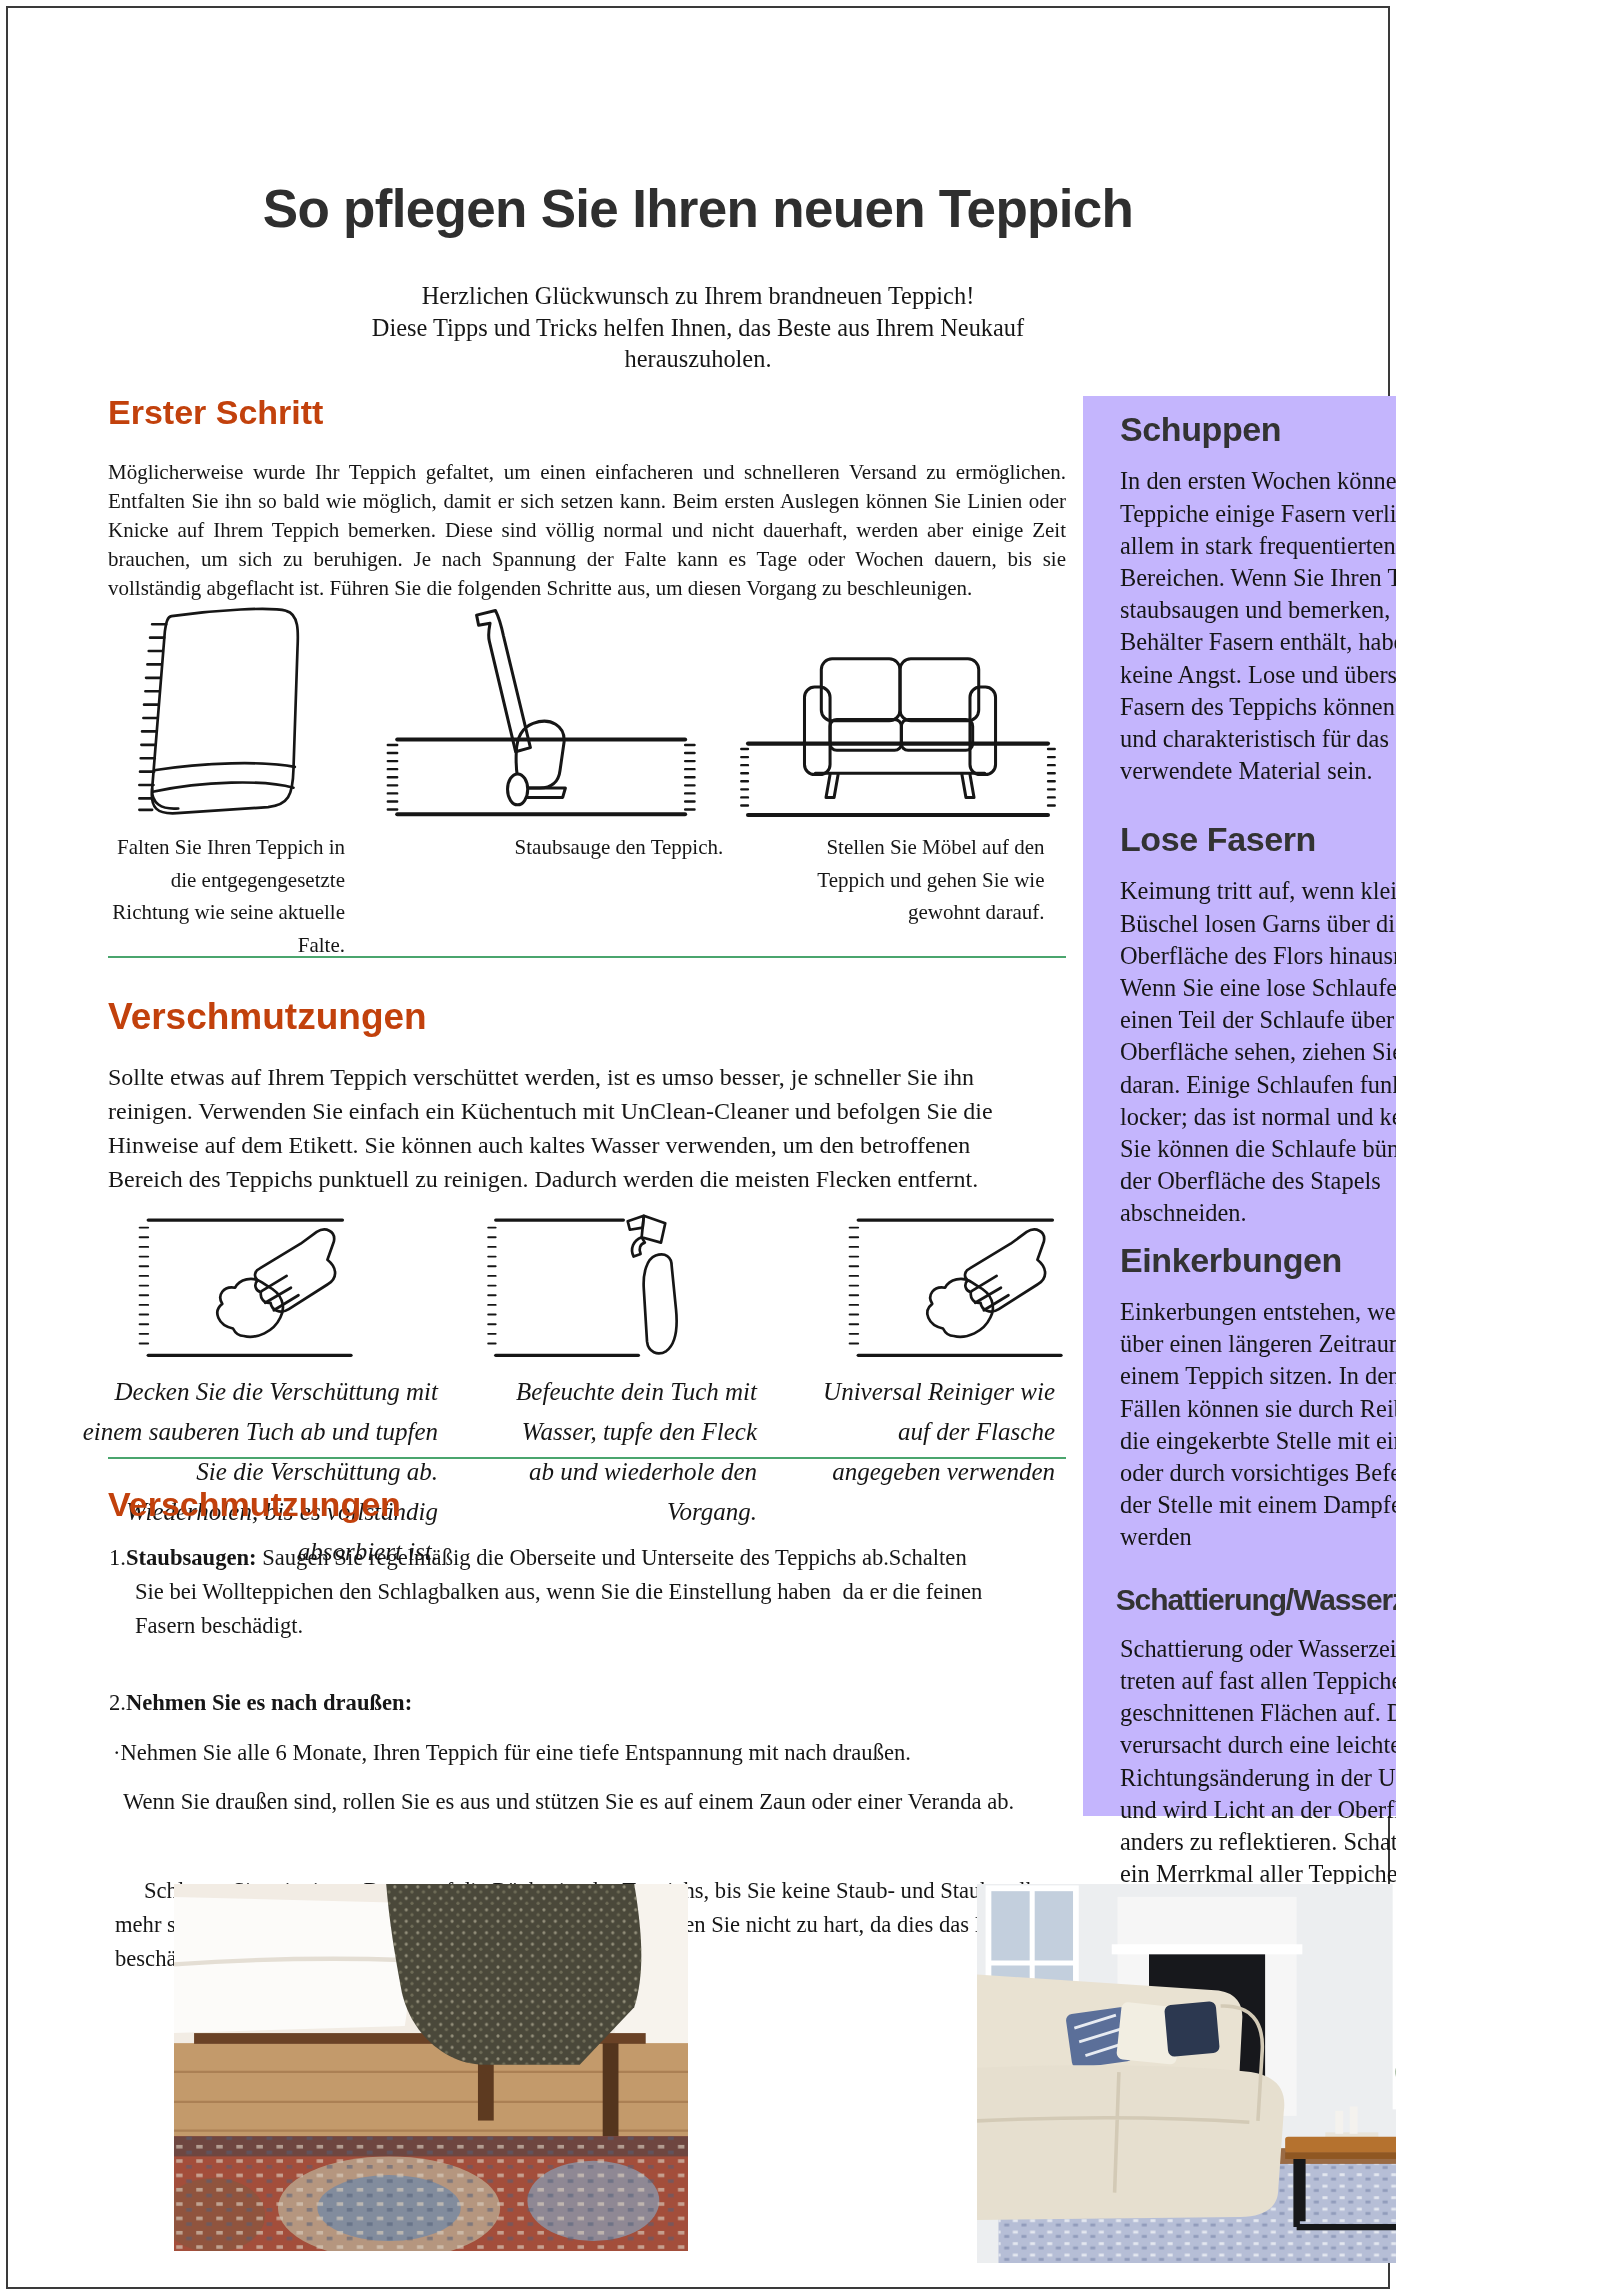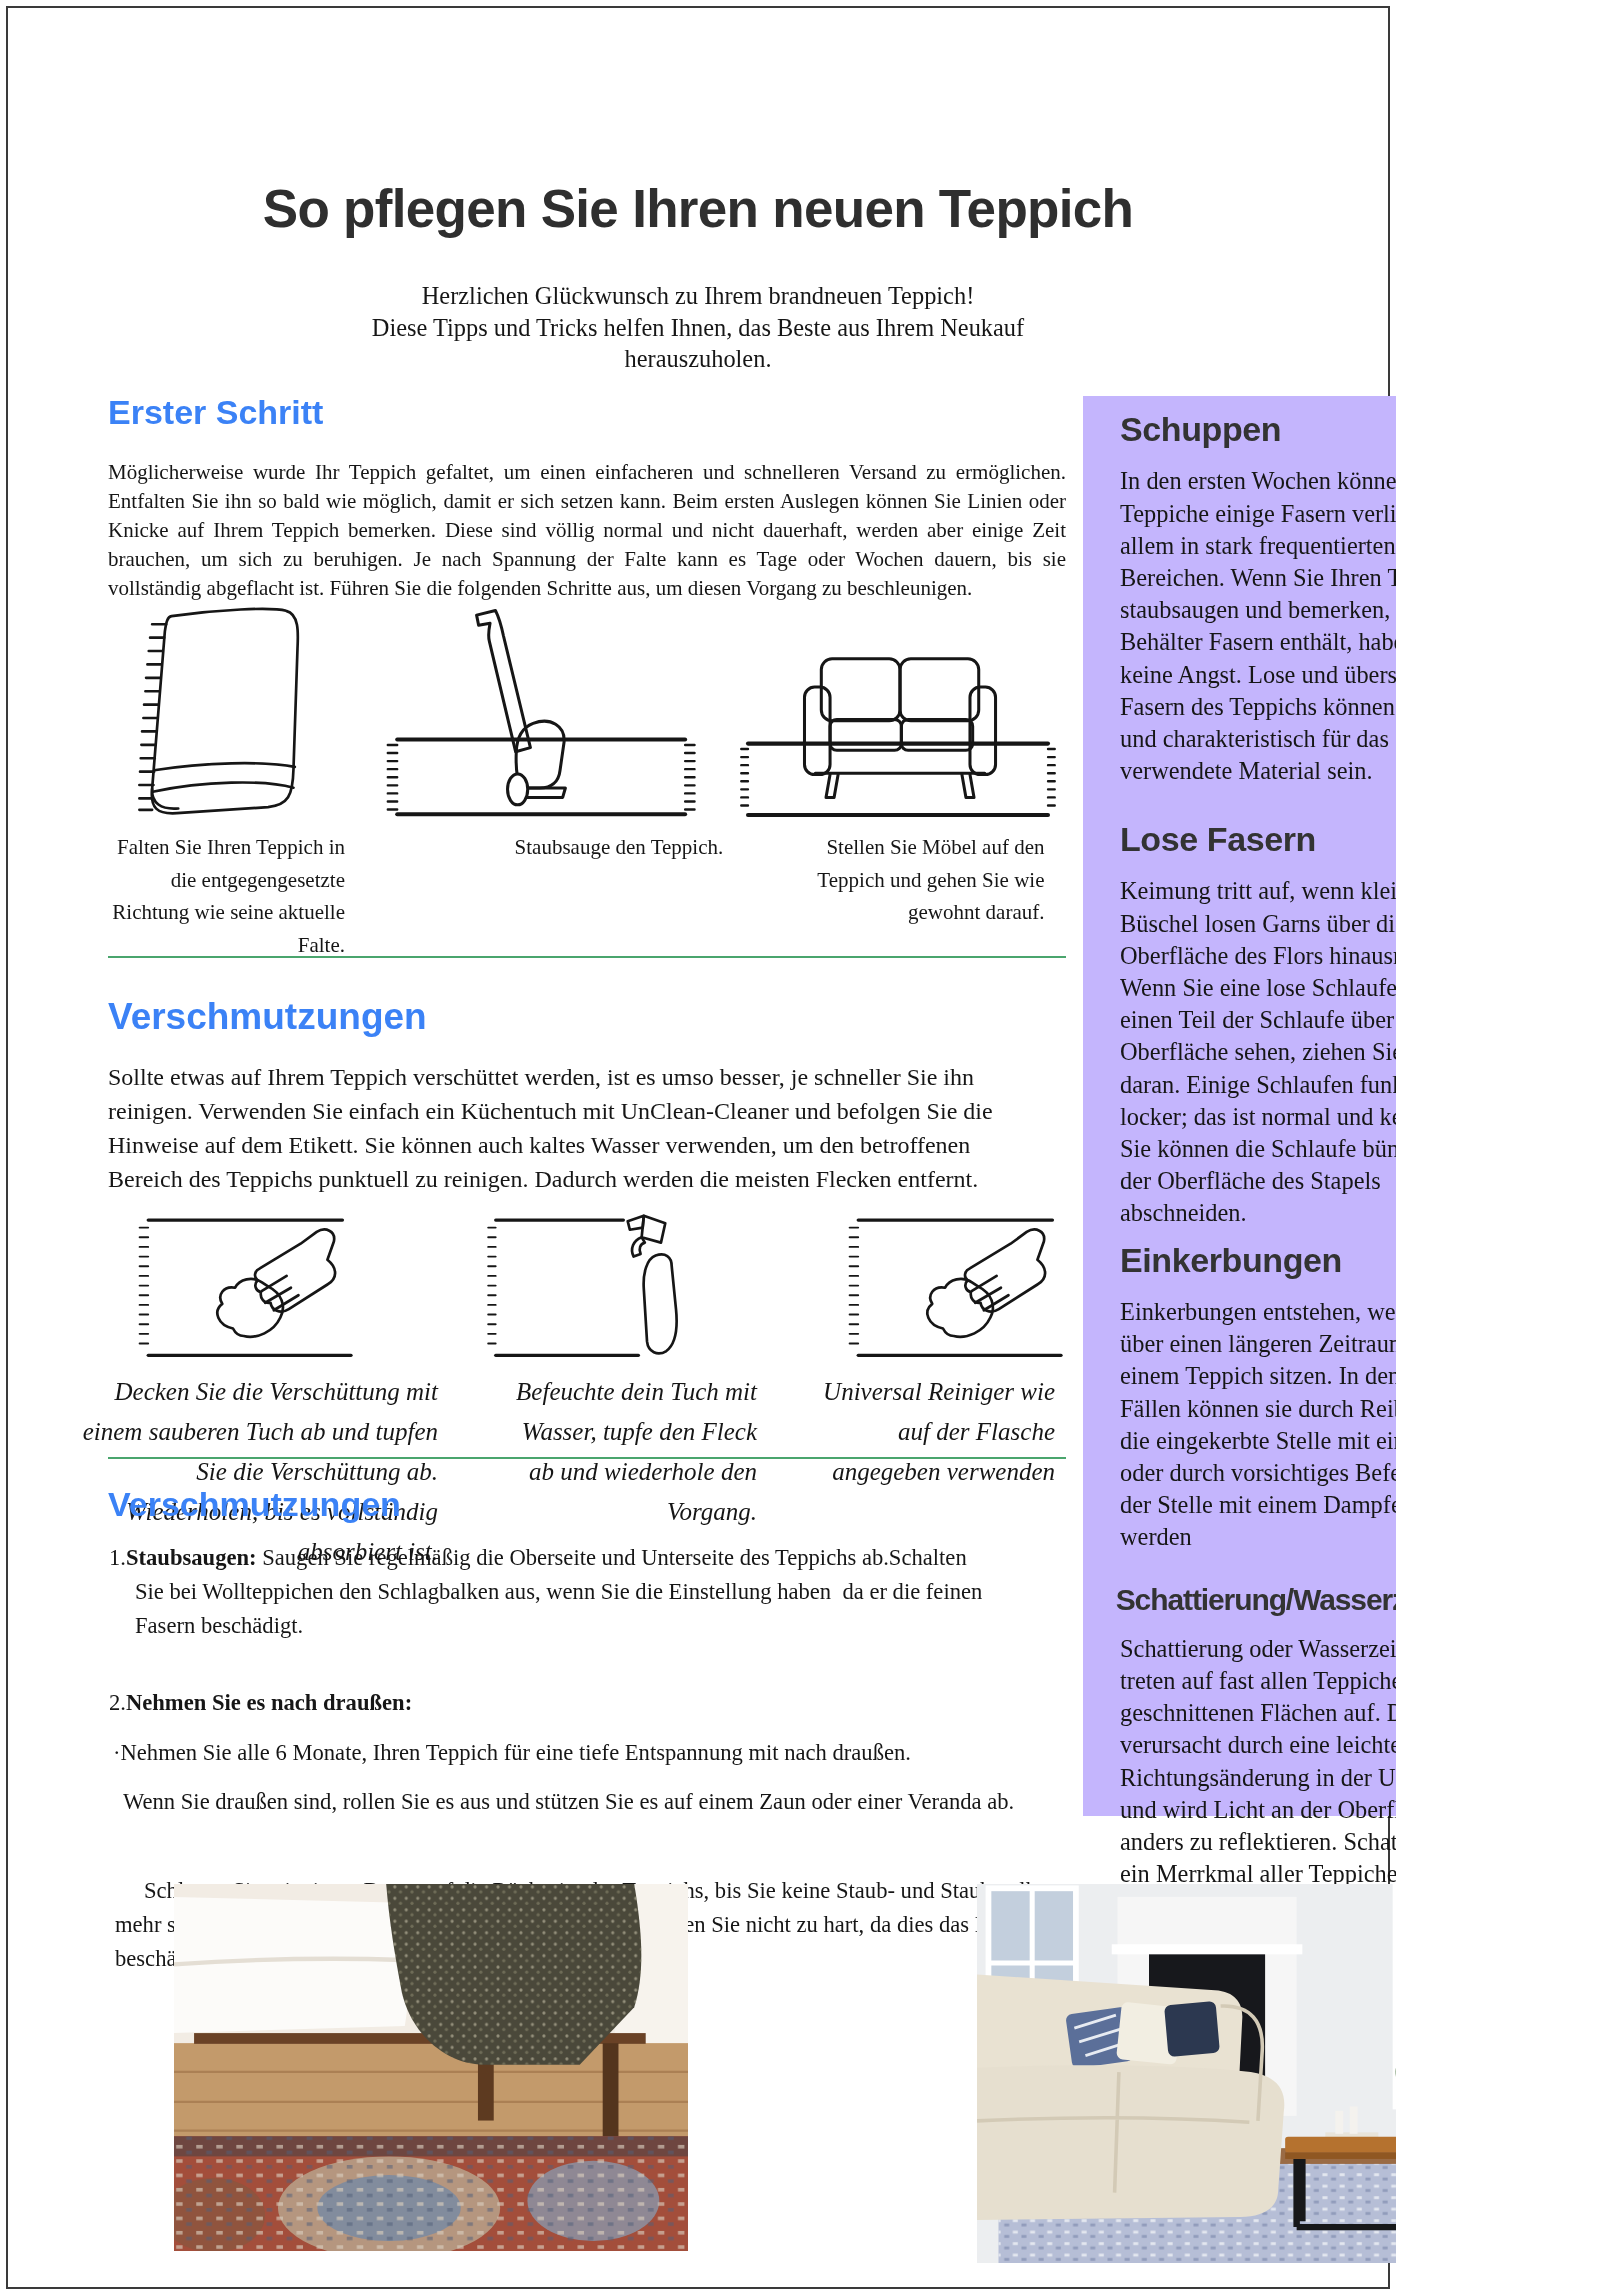--- a/index.html
+++ b/index.html
@@ -1,21 +1,21 @@
 <!DOCTYPE html>
 <html style="font-size:11.5px"><head>
 <meta charset="utf-8">
 <style>
   html,body { margin:0; padding:0; background:#ffffff; }
   .page {
     position:relative; width:1396px; height:2295px; background:#fff;
     font-family:"Liberation Serif", serif; color:#161616; overflow:hidden;
   }
   .frame { position:absolute; inset:5.7px; border:2.2px solid #3a3a3a; pointer-events:none; }
-  .sans { font-family:"Liberation Sans", sans-serif; font-weight:bold; color:#3b82f6;text-align:center; }
+  .sans { font-family:"Liberation Sans", sans-serif; font-weight:bold; color:#c2410c;text-align:center; }
 
   .title {
     position:absolute; top:178px; left:0; width:100%; text-align:center;
     font-family:"Liberation Sans", sans-serif; font-weight:bold; font-size:53px;
     color:#2f2f2f; letter-spacing:-0.7px;
   }
   .intro {
     position:absolute; top:280px; left:50%; transform:translateX(-50%);
     width:803px; text-align:center; font-size:24.4px; line-height:1.3; white-space:pre-line;
   }

